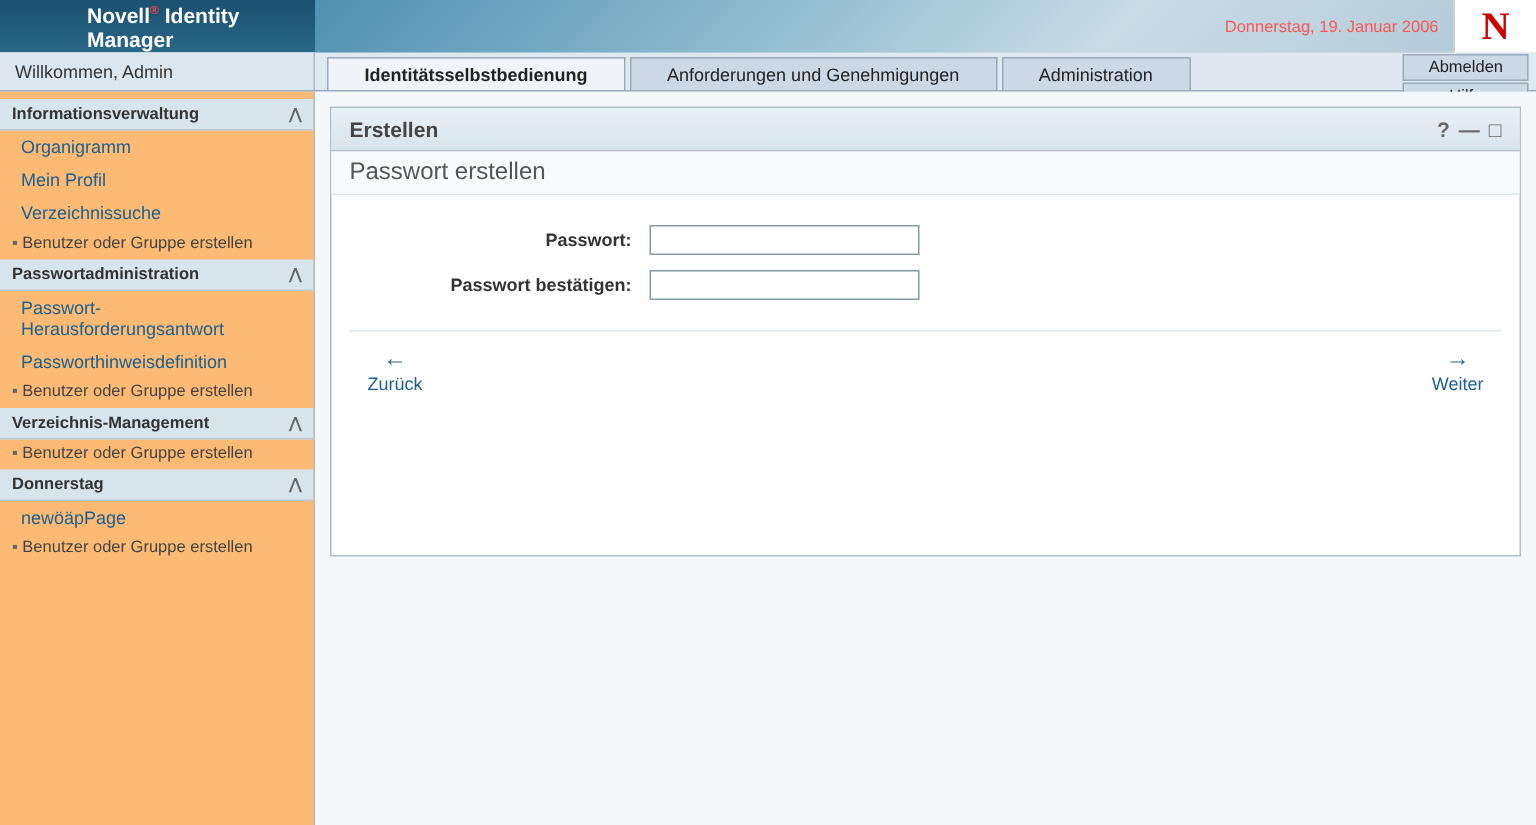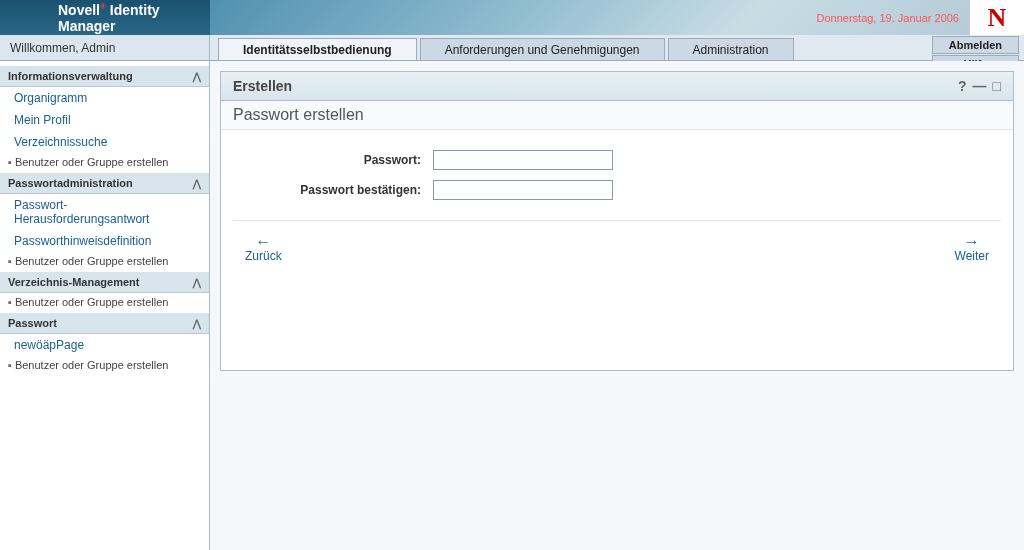--- a/index.html
+++ b/index.html
@@ -114,34 +114,33 @@
     }
     .top-btn {
       padding: 2px 16px;
       font-size: 11px;
       cursor: pointer;
       border: 1px solid #99aabb;
       background: #ccd8e4;
       color: #222;
       margin-top: 1px;
       white-space: nowrap;
-      font-weight: bold;
     }
 
     
     #main-layout {
       display: flex;
       flex: 1;
       overflow: hidden;
     }
 
     
     #sidebar {
       width: 210px;
-      background: #ffffff;
+      background: #fdba74;
       border-right: 1px solid #aabbc8;
       overflow-y: auto;
       padding-top: 5px;
     }
     .sidebar-section {
       margin-bottom: 2px;
     }
     .sidebar-section-header {
       display: flex;
       align-items: center;
@@ -338,21 +337,21 @@
           <span>Verzeichnis-Management</span>
           <span class="collapse-icon">⋀</span>
         </div>
         <div class="sidebar-sub-item">
           <span>Benutzer oder Gruppe erstellen</span>
         </div>
       </div>
 
       <div class="sidebar-section">
         <div class="sidebar-section-header">
-          <span>Passwort</span>
+          <span>Donnerstag</span>
           <span class="collapse-icon">⋀</span>
         </div>
         <a class="sidebar-item">newöäpPage</a>
         <div class="sidebar-sub-item">
           <span>Benutzer oder Gruppe erstellen</span>
         </div>
       </div>
 
     </div>
 

